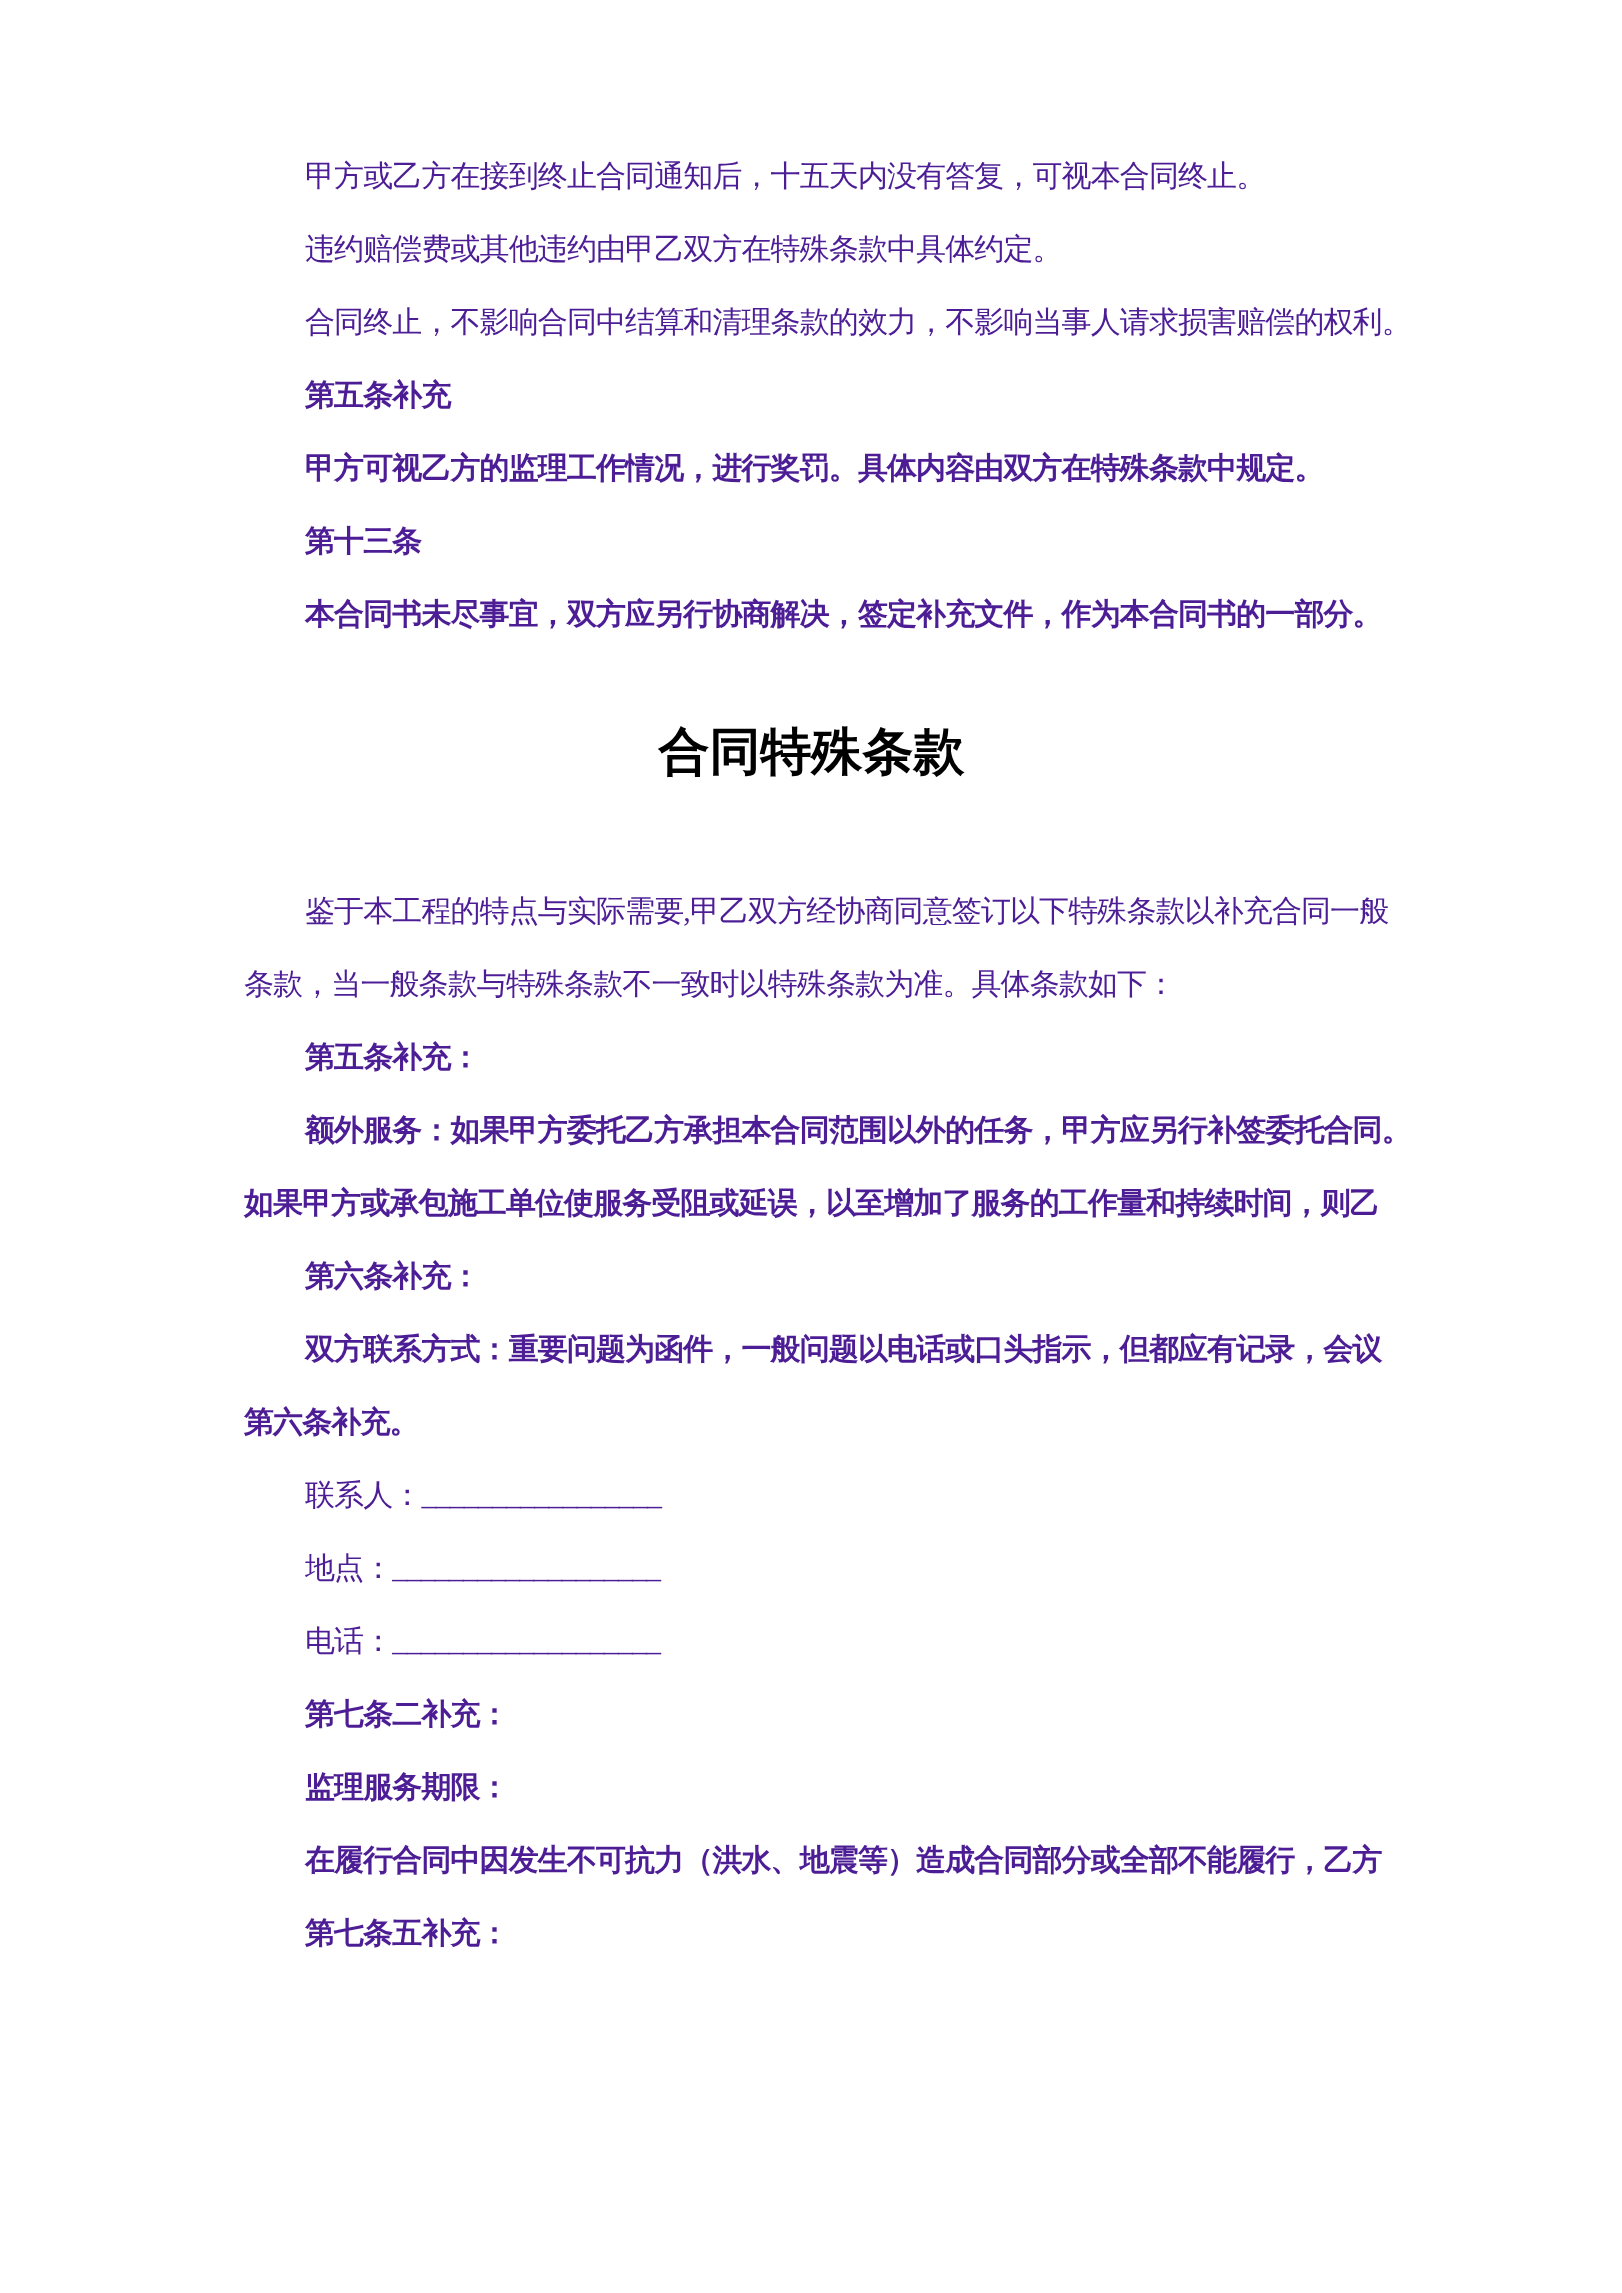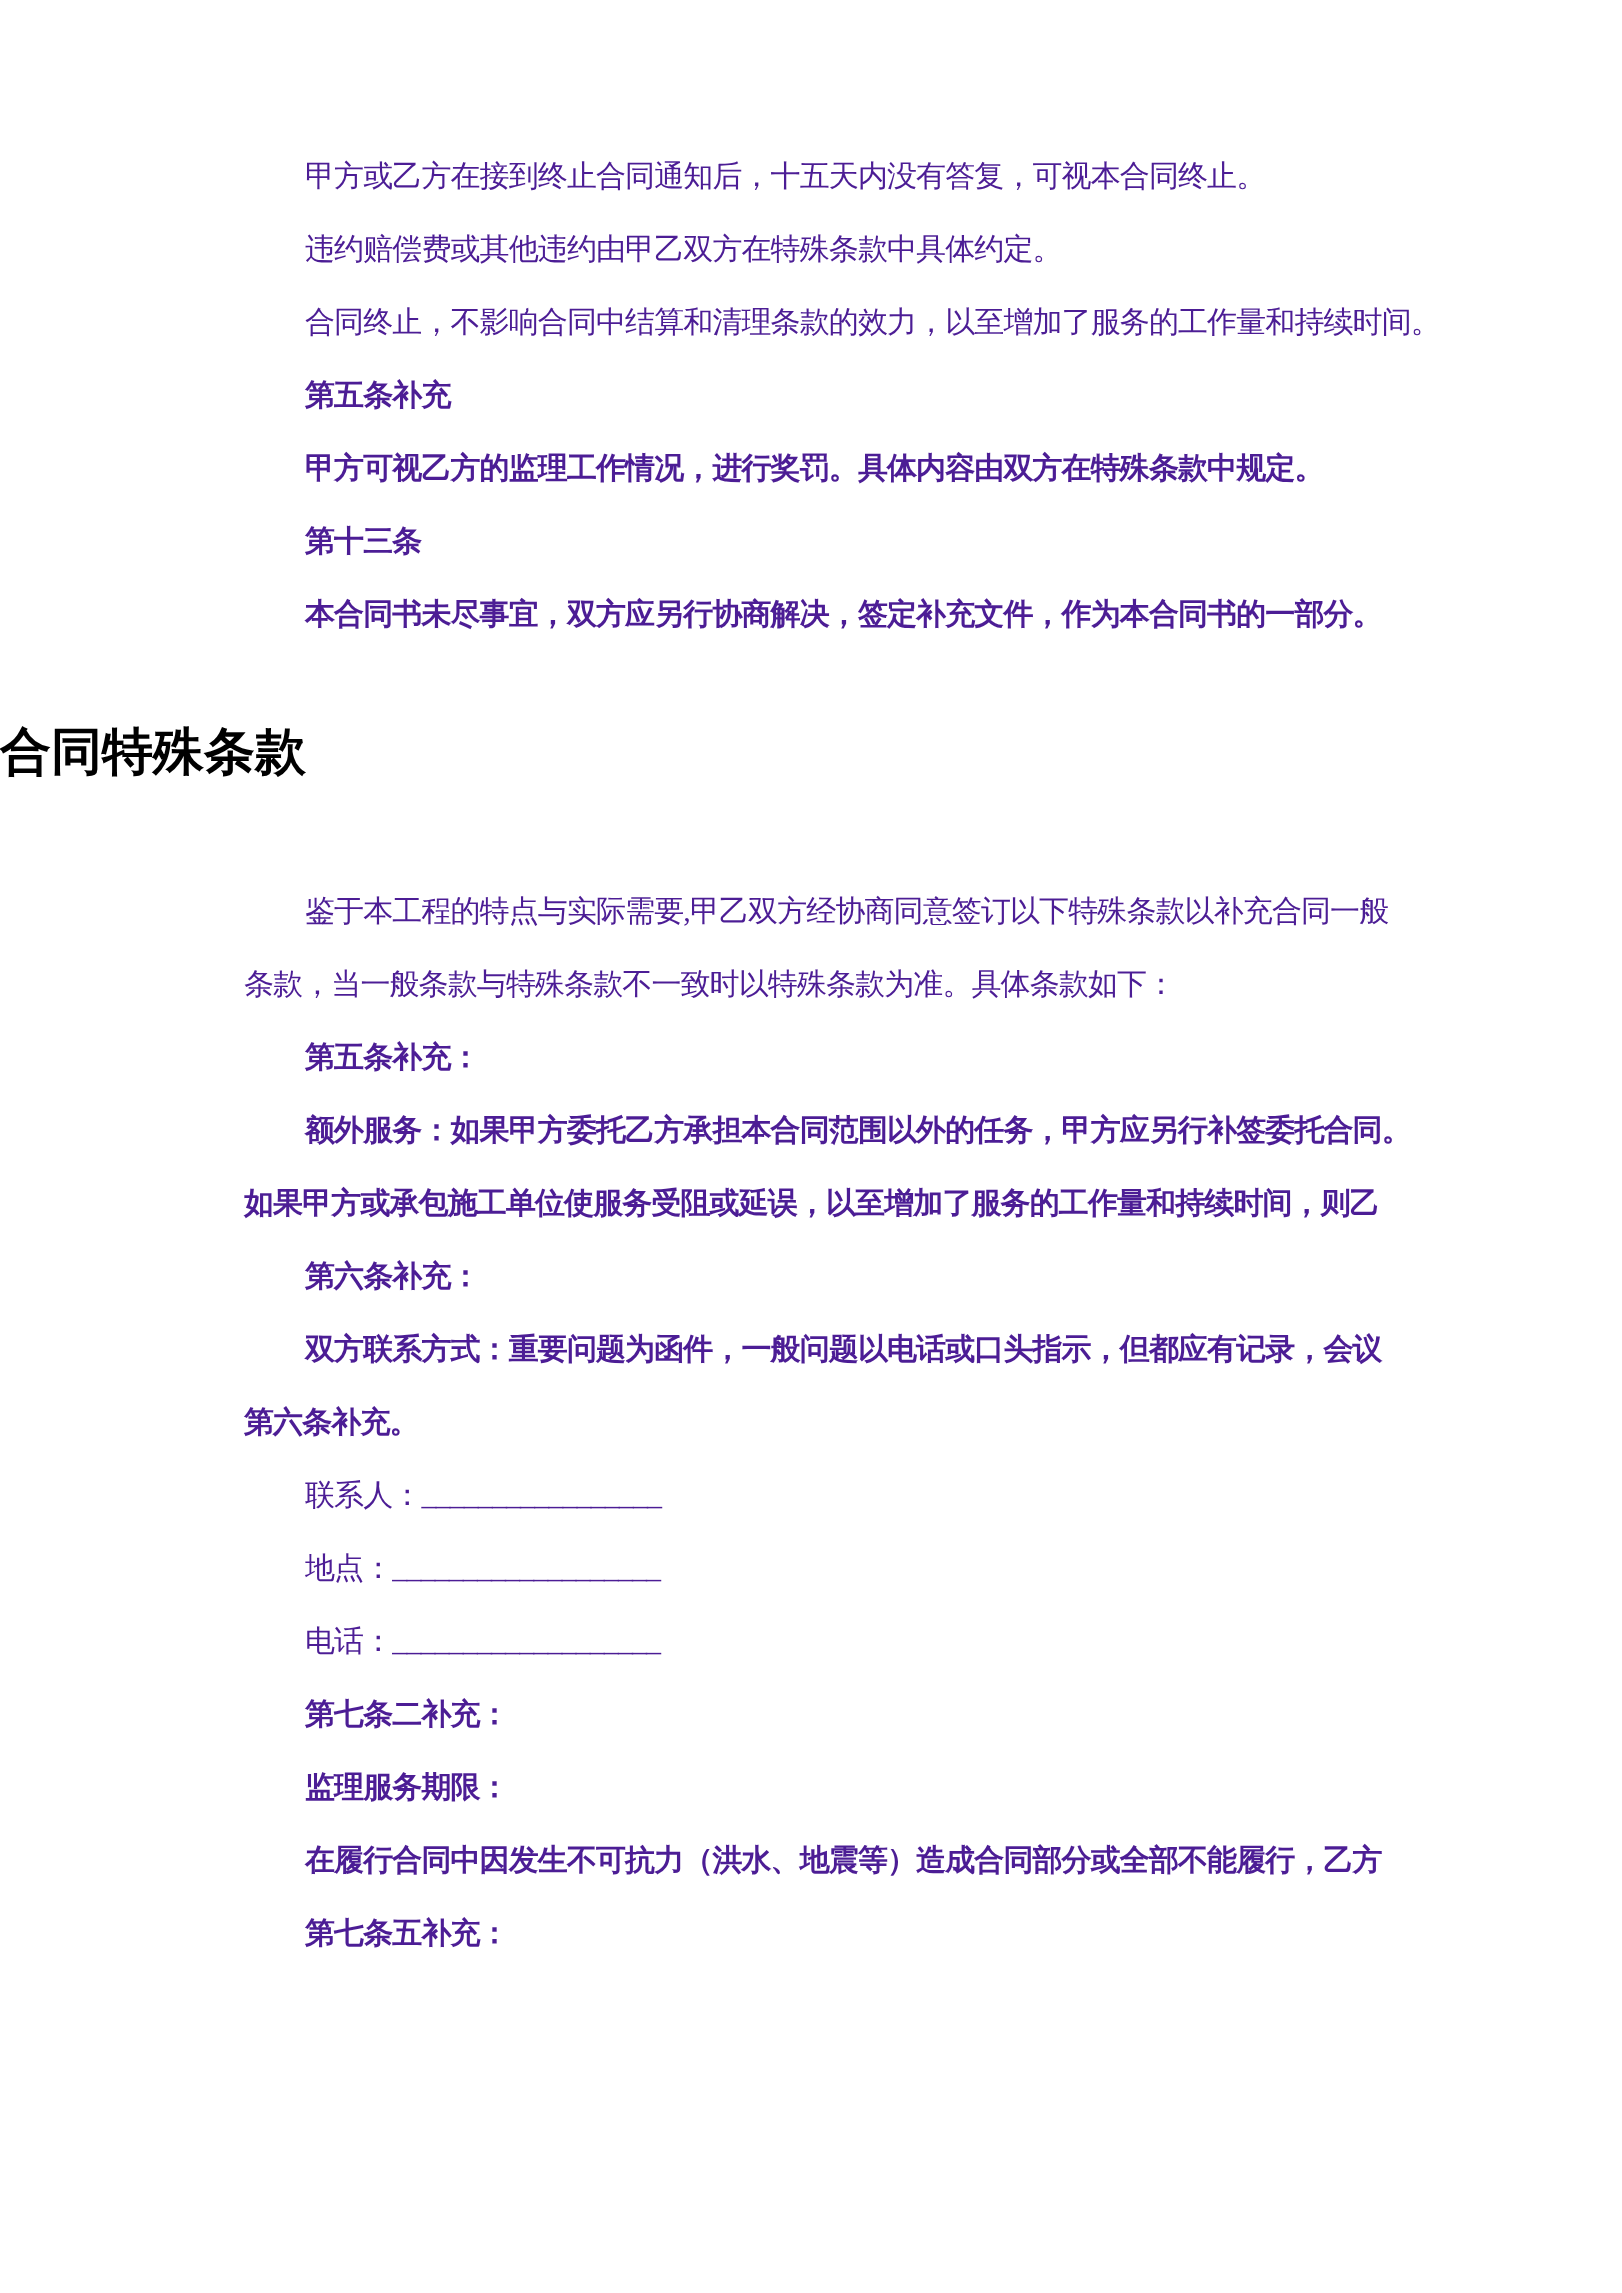--- a/index.html
+++ b/index.html
@@ -36,34 +36,34 @@
   .line.bold {
     font-family: "Liberation Sans", "DejaVu Sans", sans-serif;
     font-weight: 700;
   }
   .heading {
     font-family: "Liberation Serif", "DejaVu Serif", serif;
     font-weight: 700;
     font-size: 51px;
     line-height: 91px;
     height: 91px;
-    text-align: left;
+    text-align: center;
     margin: 57px 0 76px 0;
     letter-spacing: 0px;
     white-space: nowrap;
   }
 </style>
 </head>
 <body>
 
 <div class="page">
   <div id="pre-lines">
       <div class="line regular indent">甲方或乙方在接到终止合同通知后，十五天内没有答复，可视本合同终止。</div>
       <div class="line regular indent">违约赔偿费或其他违约由甲乙双方在特殊条款中具体约定。</div>
-      <div class="line regular indent">合同终止，不影响合同中结算和清理条款的效力，以至增加了服务的工作量和持续时间。</div>
+      <div class="line regular indent">合同终止，不影响合同中结算和清理条款的效力，不影响当事人请求损害赔偿的权利。</div>
       <div class="line bold indent">第五条补充</div>
       <div class="line bold indent">甲方可视乙方的监理工作情况，进行奖罚。具体内容由双方在特殊条款中规定。</div>
       <div class="line bold indent">第十三条</div>
       <div class="line bold indent">本合同书未尽事宜，双方应另行协商解决，签定补充文件，作为本合同书的一部分。</div>
     </div>
   <div class="heading">合同特殊条款</div>
   <div id="post-lines">
       <div class="line regular indent">鉴于本工程的特点与实际需要,甲乙双方经协商同意签订以下特殊条款以补充合同一般</div>
       <div class="line regular">条款，当一般条款与特殊条款不一致时以特殊条款为准。具体条款如下：</div>
       <div class="line bold indent">第五条补充：</div>

